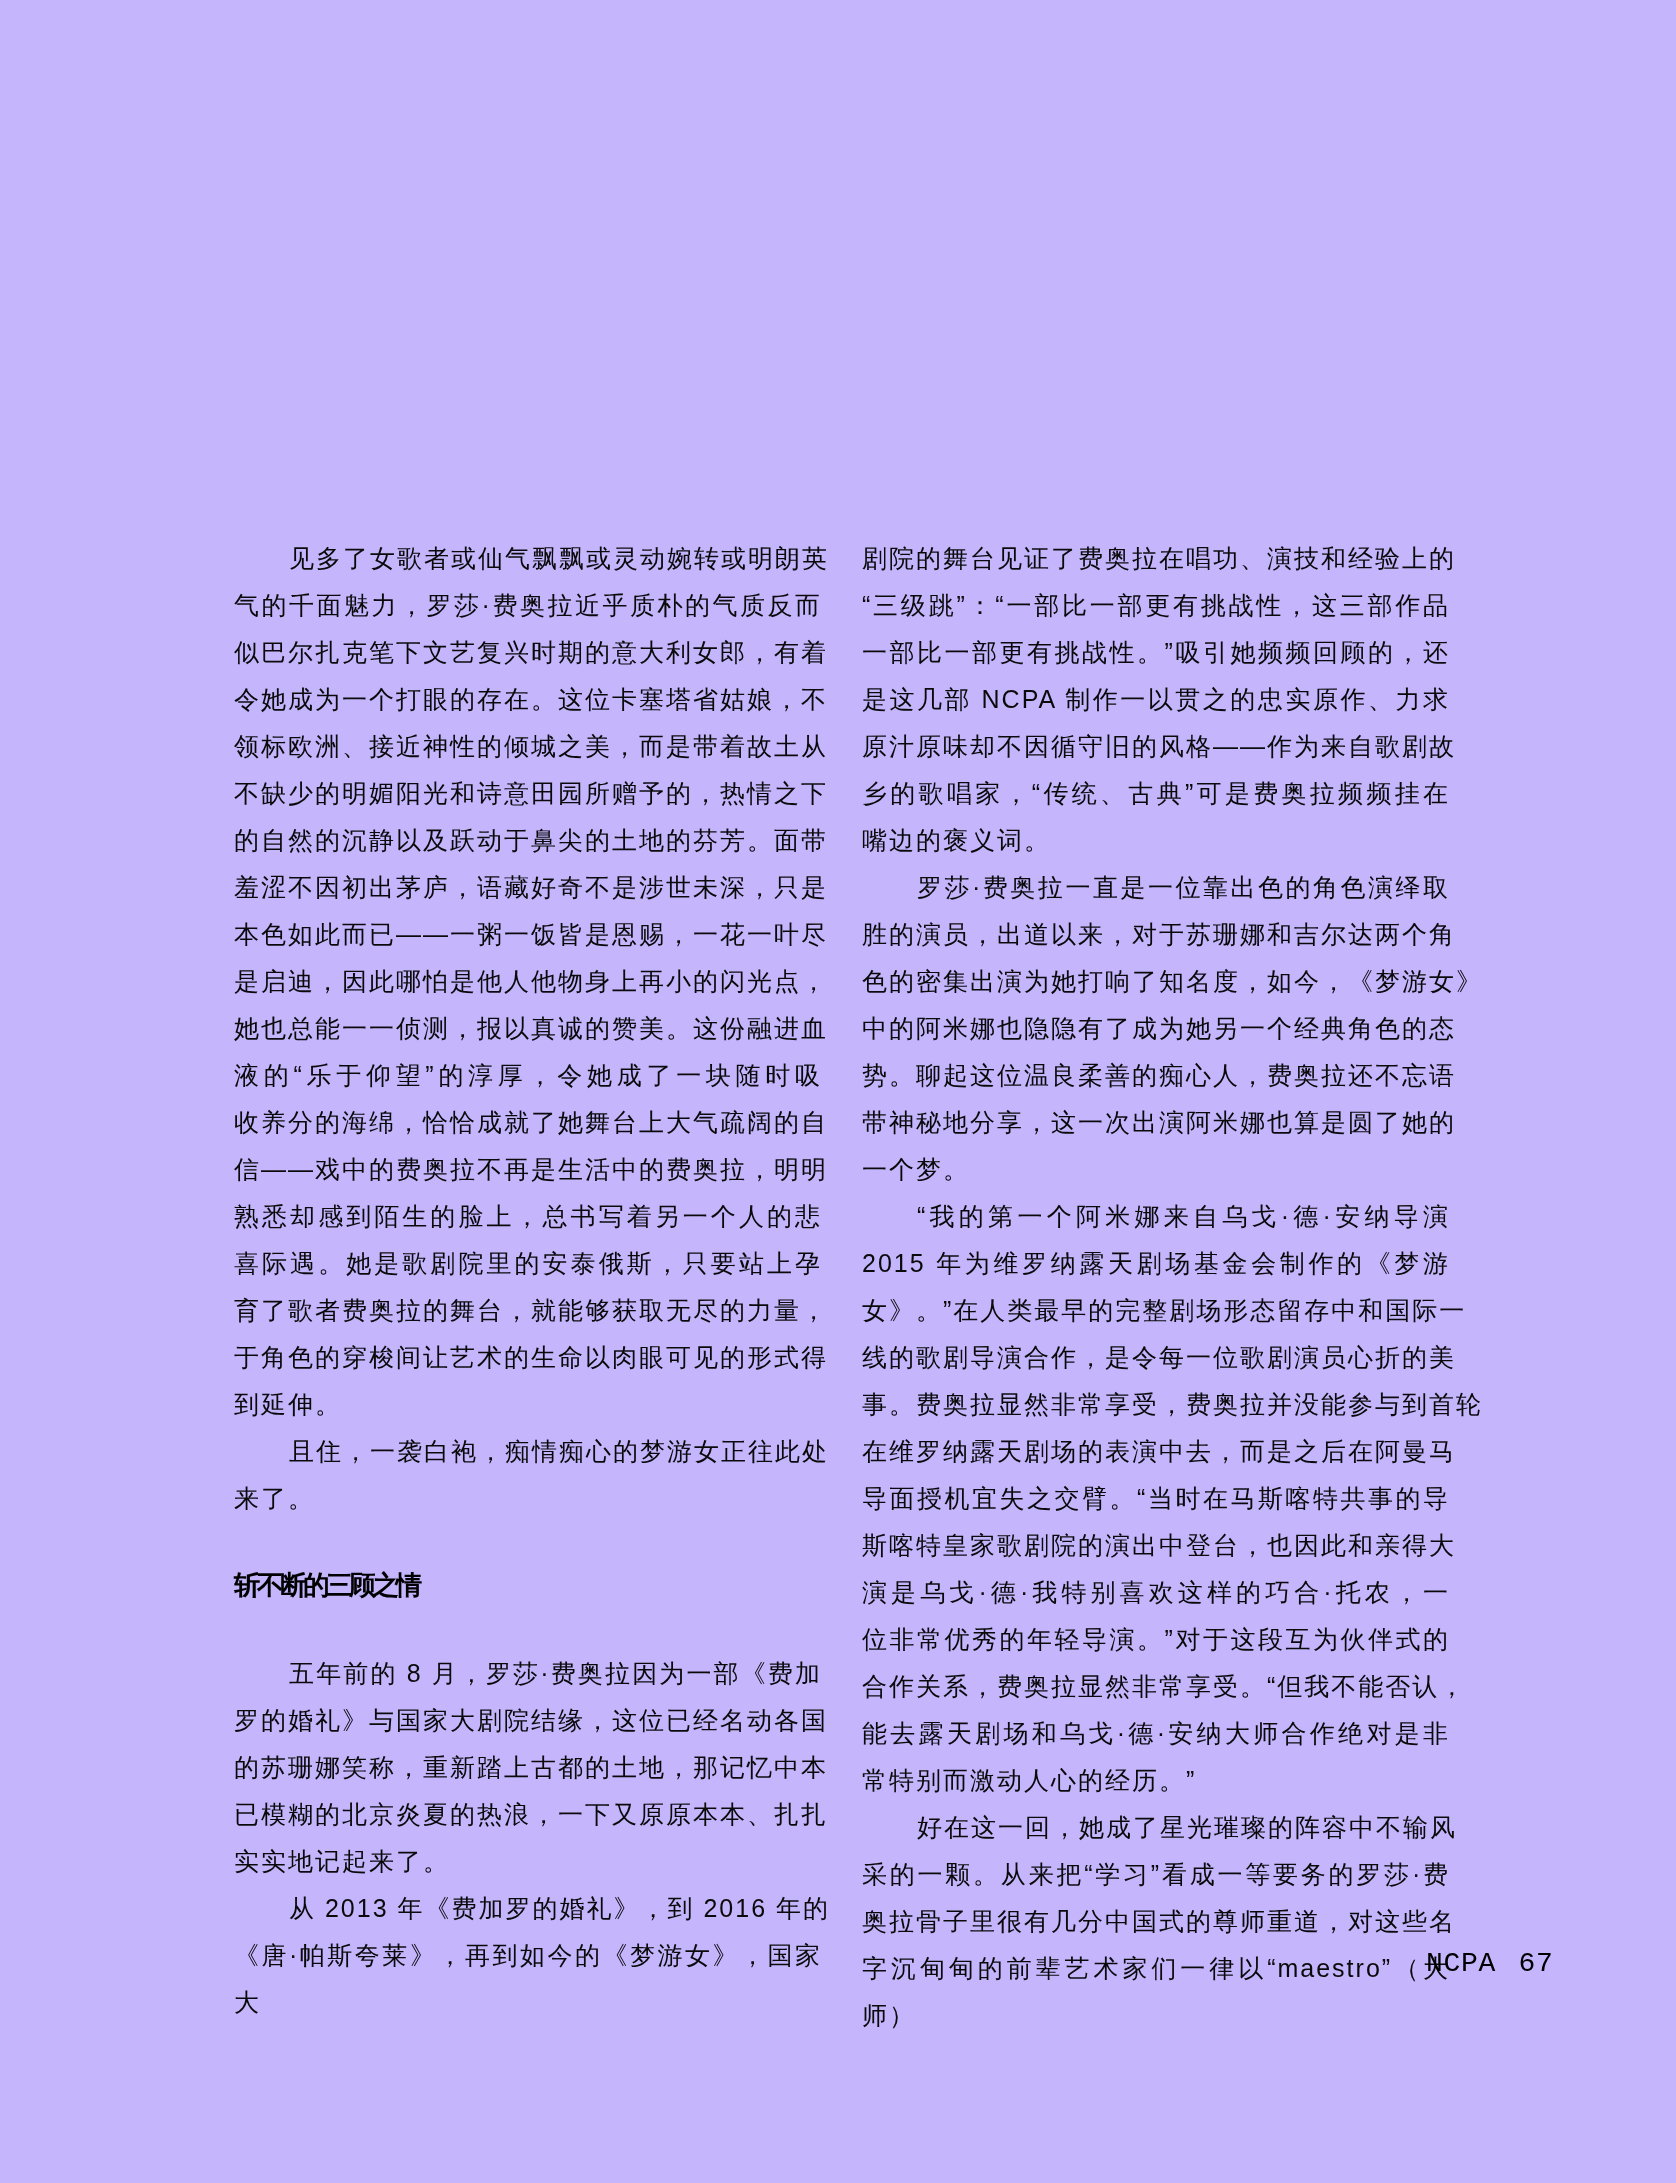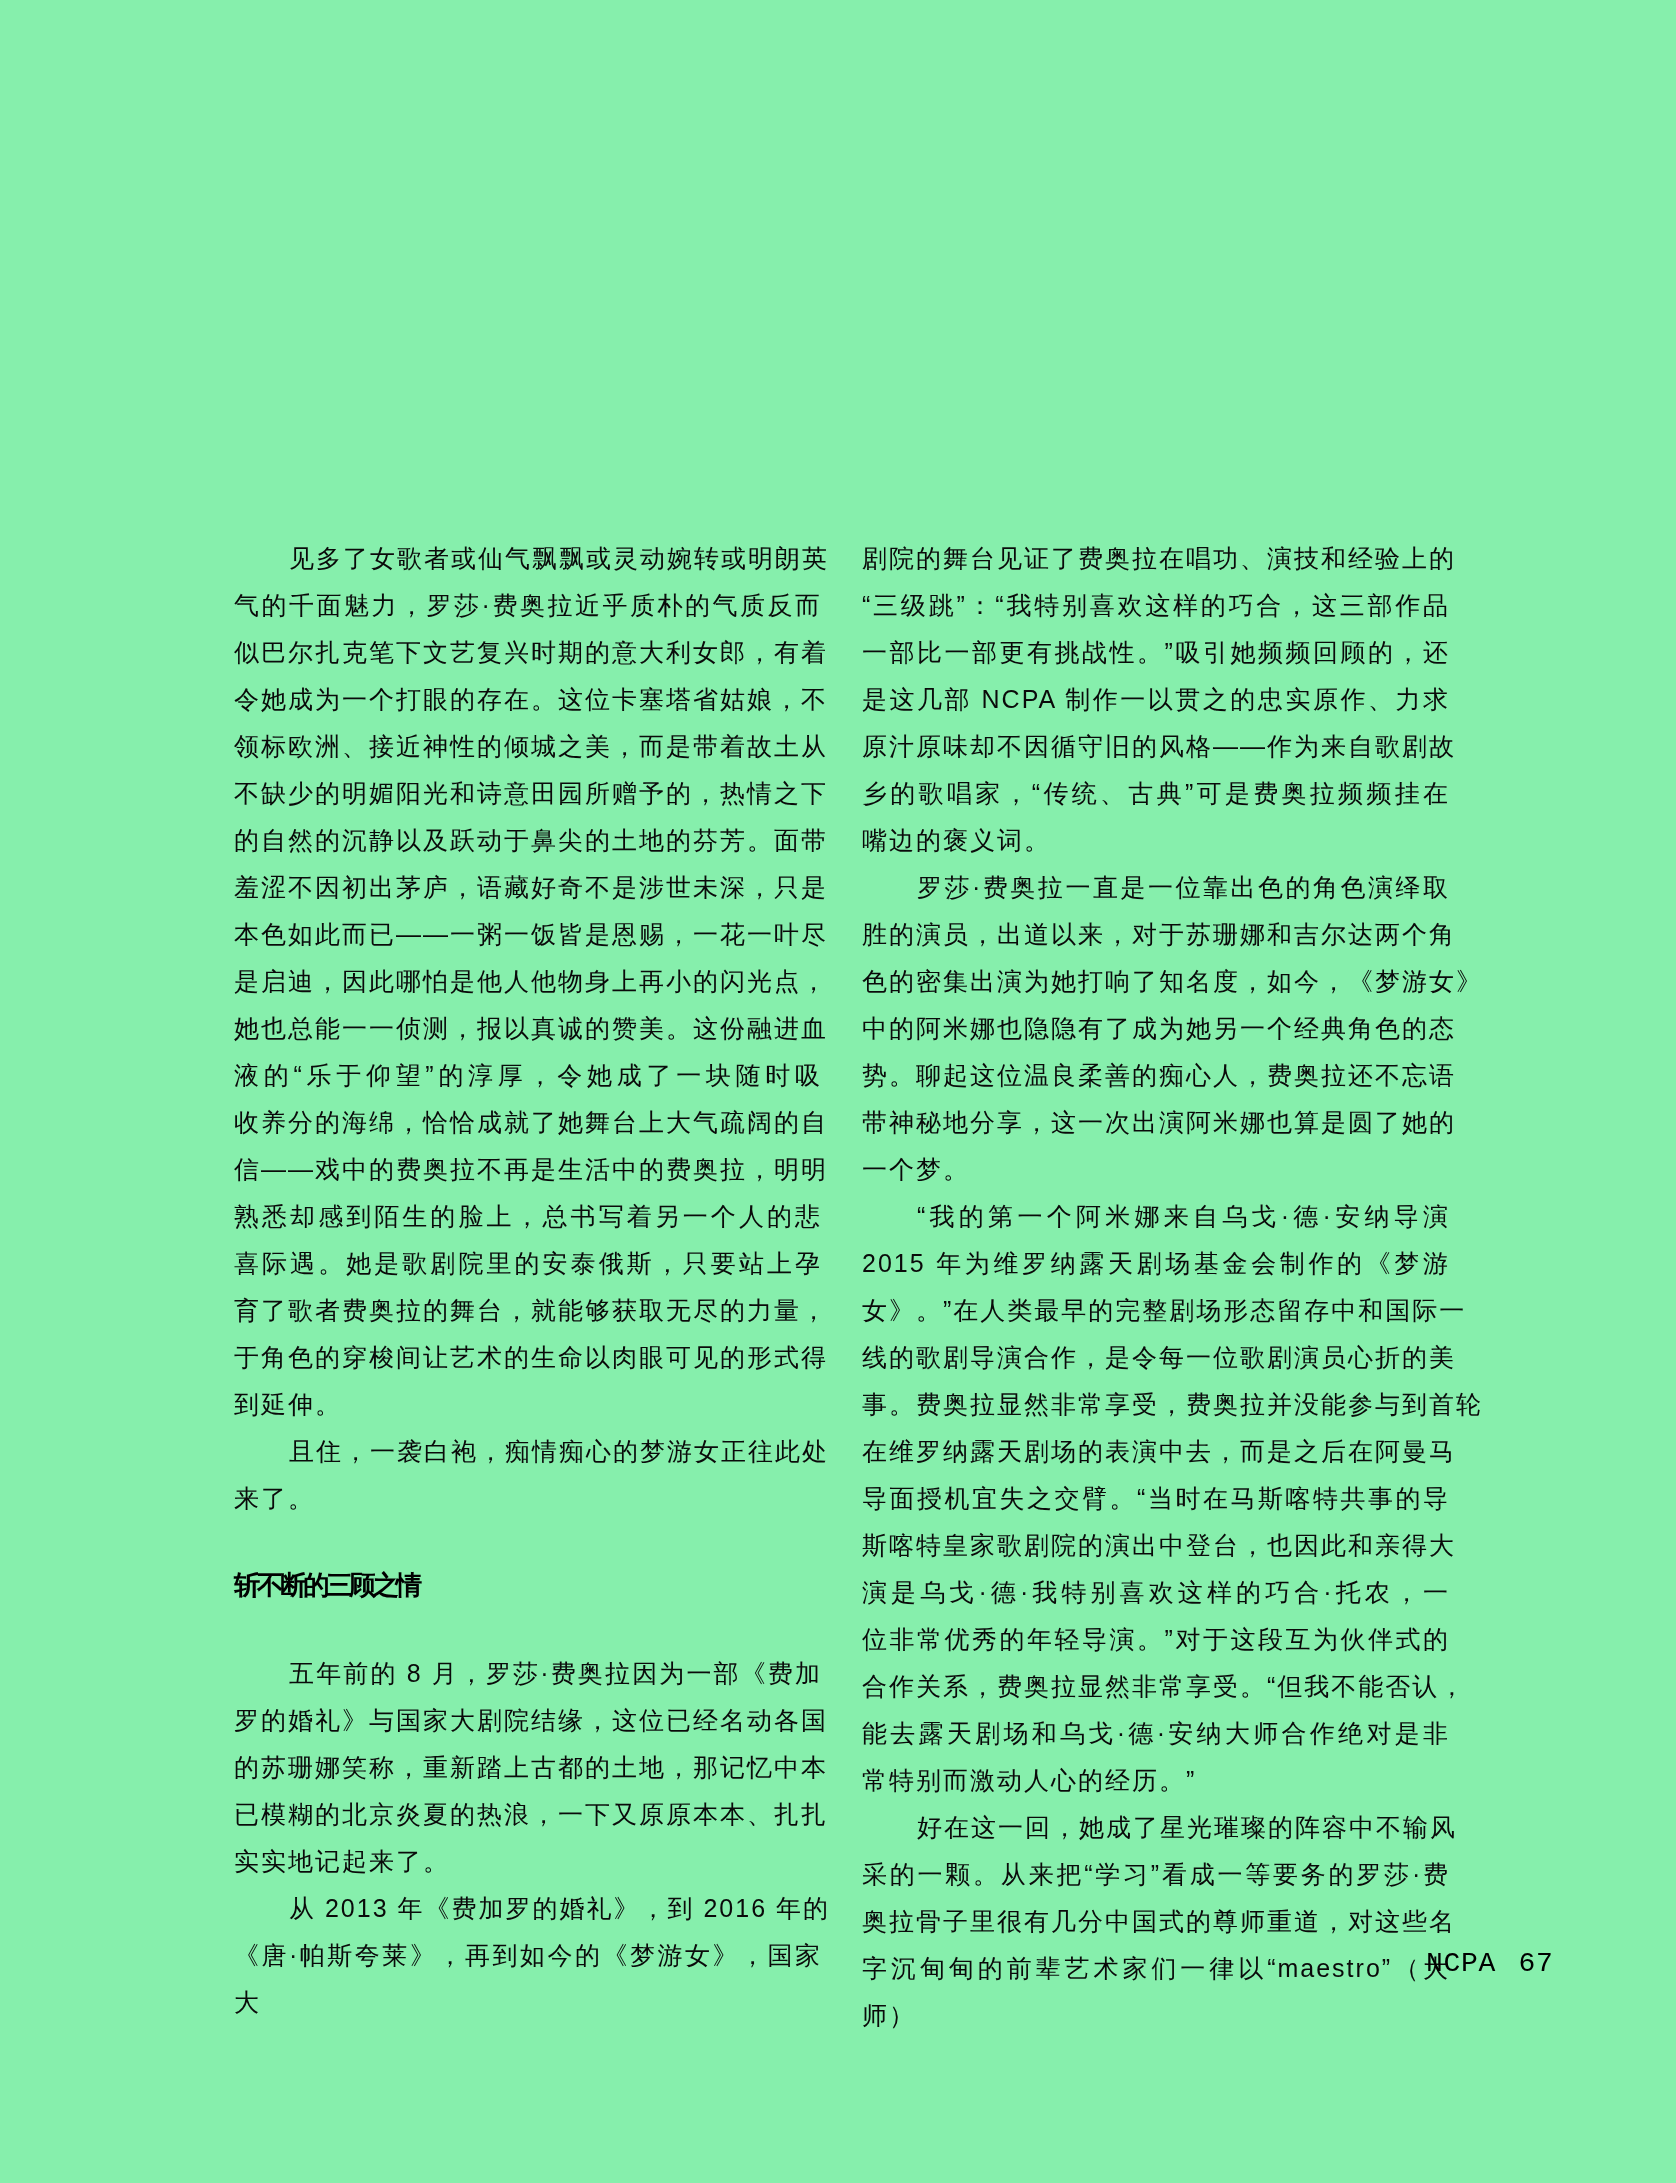--- a/index.html
+++ b/index.html
@@ -4,21 +4,21 @@
 <style>
   html, body {
     margin: 0;
     padding: 0;
     background: #ffffff;
   }
   .page {
     position: relative;
     width: 1676px;
     height: 2183px;
-    background: #86efac;
+    background: #c4b5fd;
     overflow: hidden;
     font-family: "Liberation Sans", sans-serif;
     color: #0a0a0a;
   }
   .column {
     position: absolute;
     top: 535px;
     width: 588px;
   }
   .line {
@@ -92,21 +92,21 @@
       <div class="line first">五年前的 8 月，罗莎·费奥拉因为一部《费加</div>
       <div class="line">罗的婚礼》与国家大剧院结缘，这位已经名动各国</div>
       <div class="line">的苏珊娜笑称，重新踏上古都的土地，那记忆中本</div>
       <div class="line">已模糊的北京炎夏的热浪，一下又原原本本、扎扎</div>
       <div class="line last">实实地记起来了。</div>
       <div class="line first">从 2013 年《费加罗的婚礼》，到 2016 年的</div>
       <div class="line last">《唐·帕斯夸莱》，再到如今的《梦游女》，国家大</div>
     </div>
   <div class="column" id="col-right" style="left:862px">
       <div class="line">剧院的舞台见证了费奥拉在唱功、演技和经验上的</div>
-      <div class="line">“三级跳”：“我特别喜欢这样的巧合，这三部作品</div>
+      <div class="line">“三级跳”：“一部比一部更有挑战性，这三部作品</div>
       <div class="line">一部比一部更有挑战性。”吸引她频频回顾的，还</div>
       <div class="line">是这几部 NCPA 制作一以贯之的忠实原作、力求</div>
       <div class="line">原汁原味却不因循守旧的风格——作为来自歌剧故</div>
       <div class="line">乡的歌唱家，“传统、古典”可是费奥拉频频挂在</div>
       <div class="line last">嘴边的褒义词。</div>
       <div class="line first">罗莎·费奥拉一直是一位靠出色的角色演绎取</div>
       <div class="line">胜的演员，出道以来，对于苏珊娜和吉尔达两个角</div>
       <div class="line">色的密集出演为她打响了知名度，如今，《梦游女》</div>
       <div class="line">中的阿米娜也隐隐有了成为她另一个经典角色的态</div>
       <div class="line">势。聊起这位温良柔善的痴心人，费奥拉还不忘语</div>

